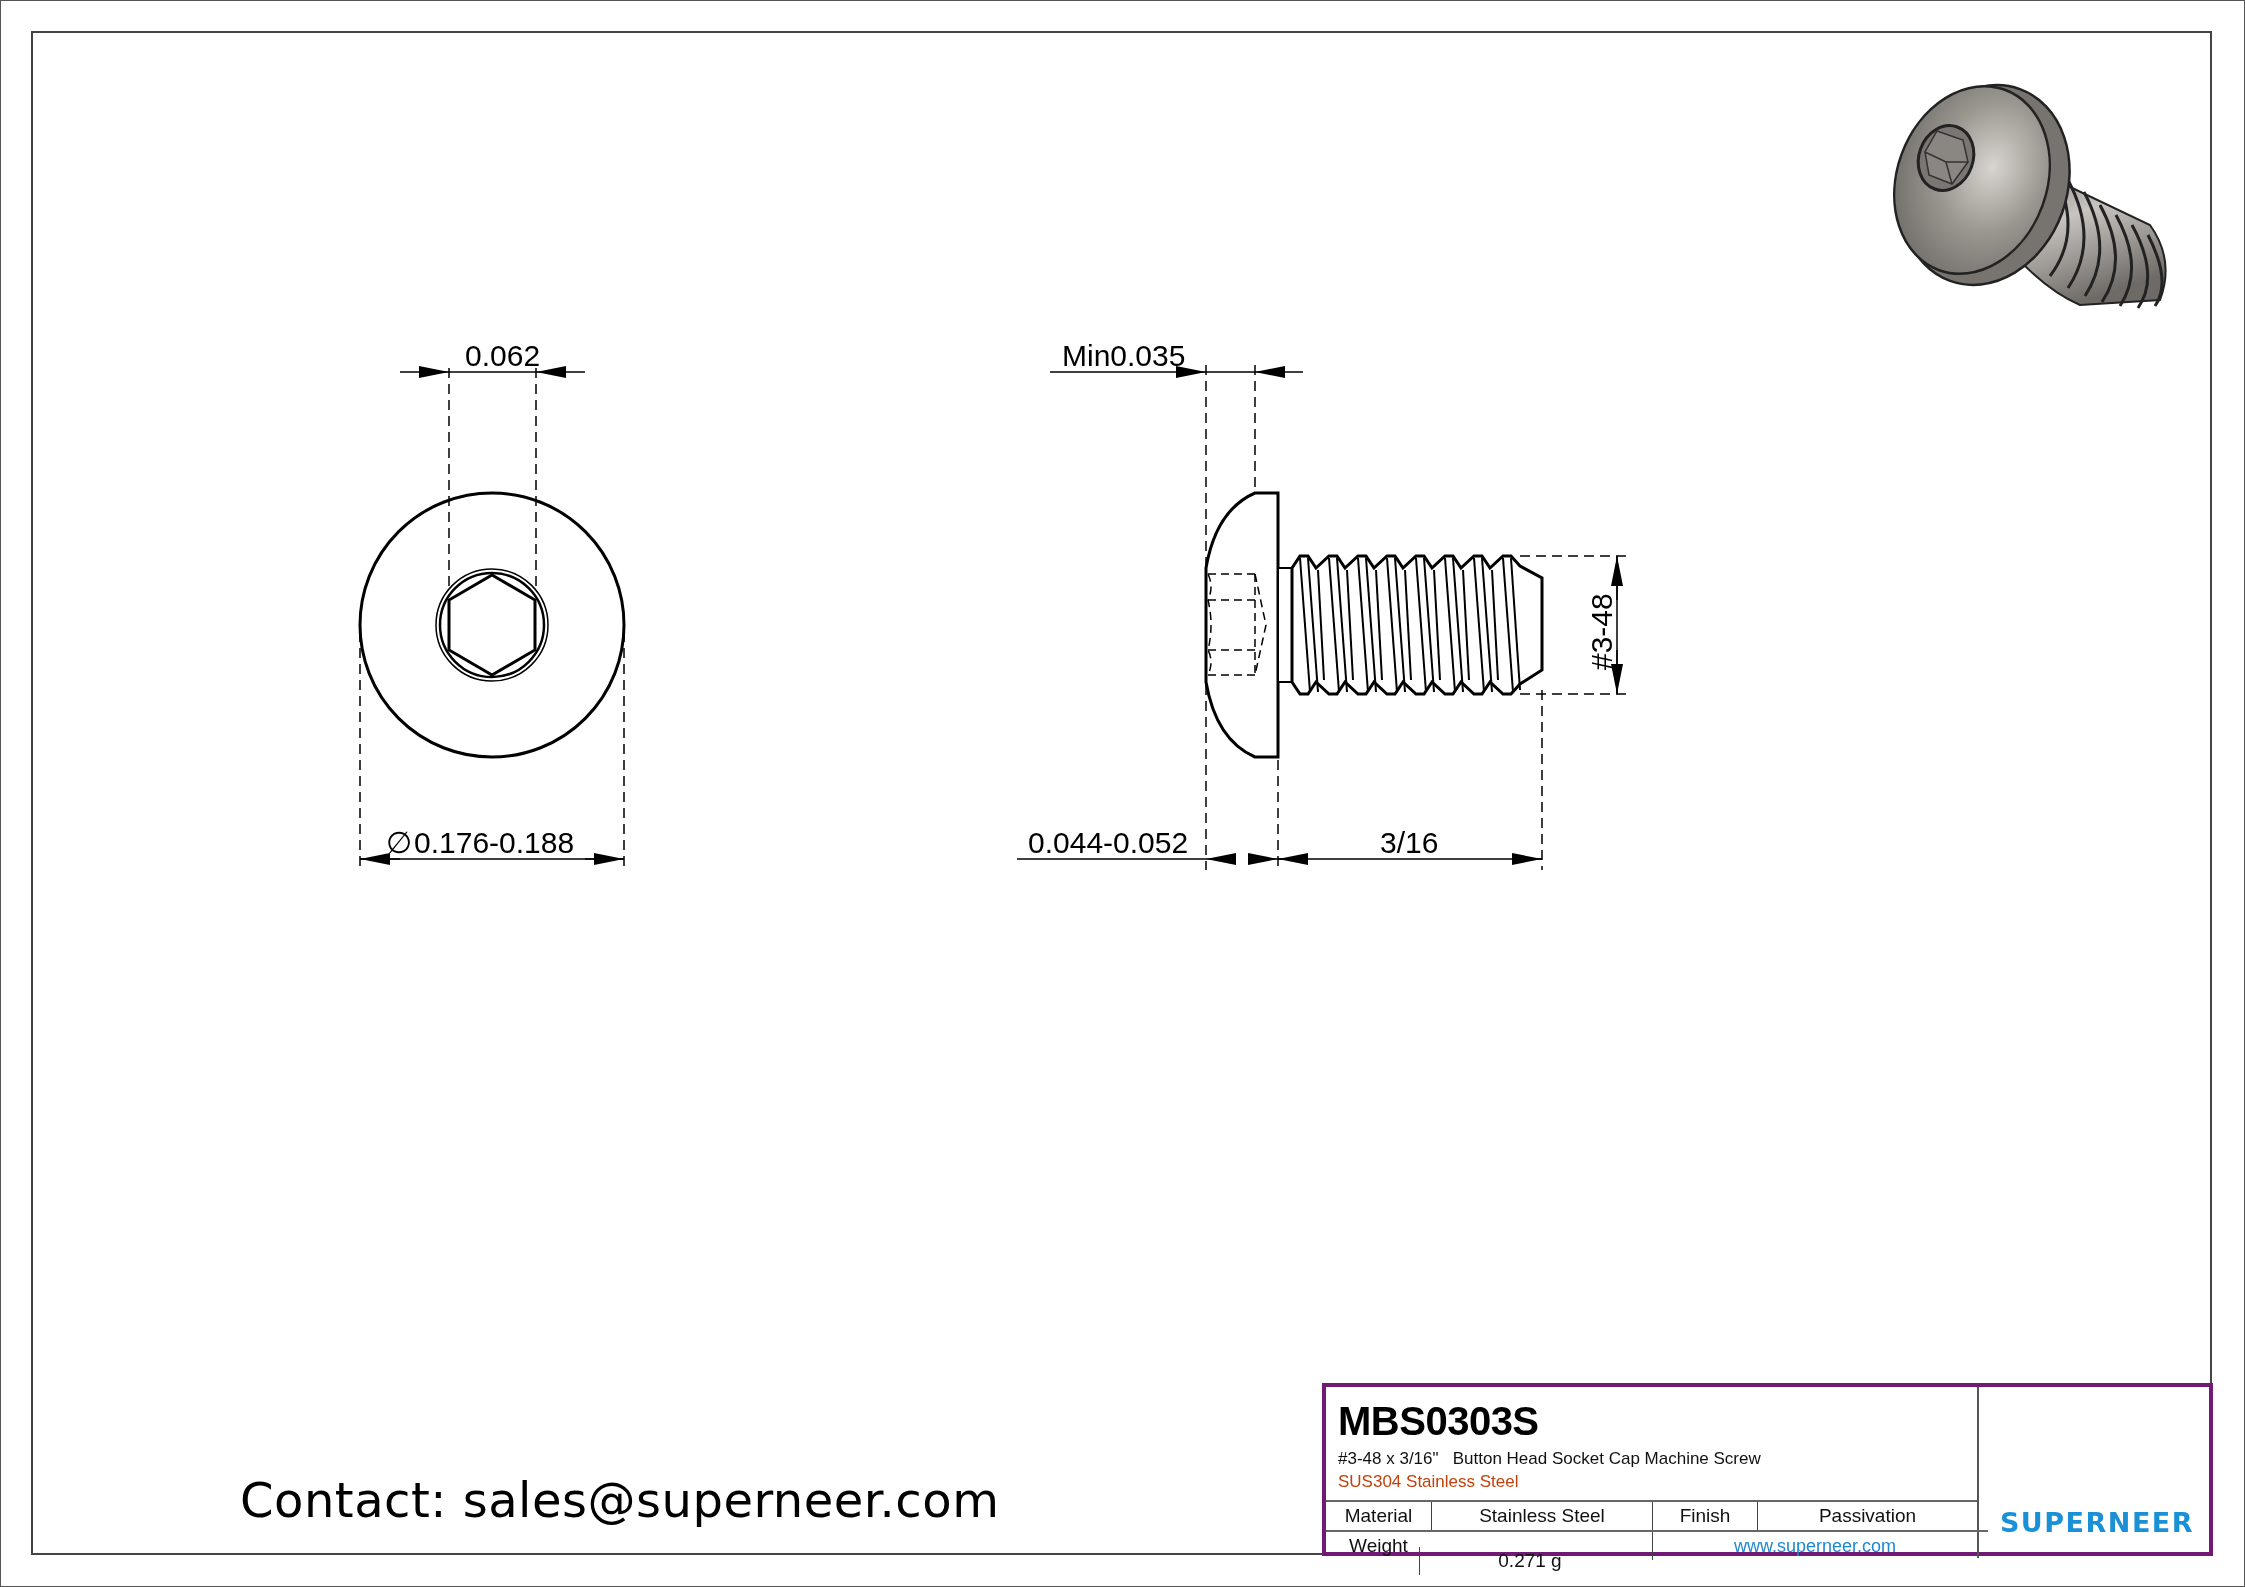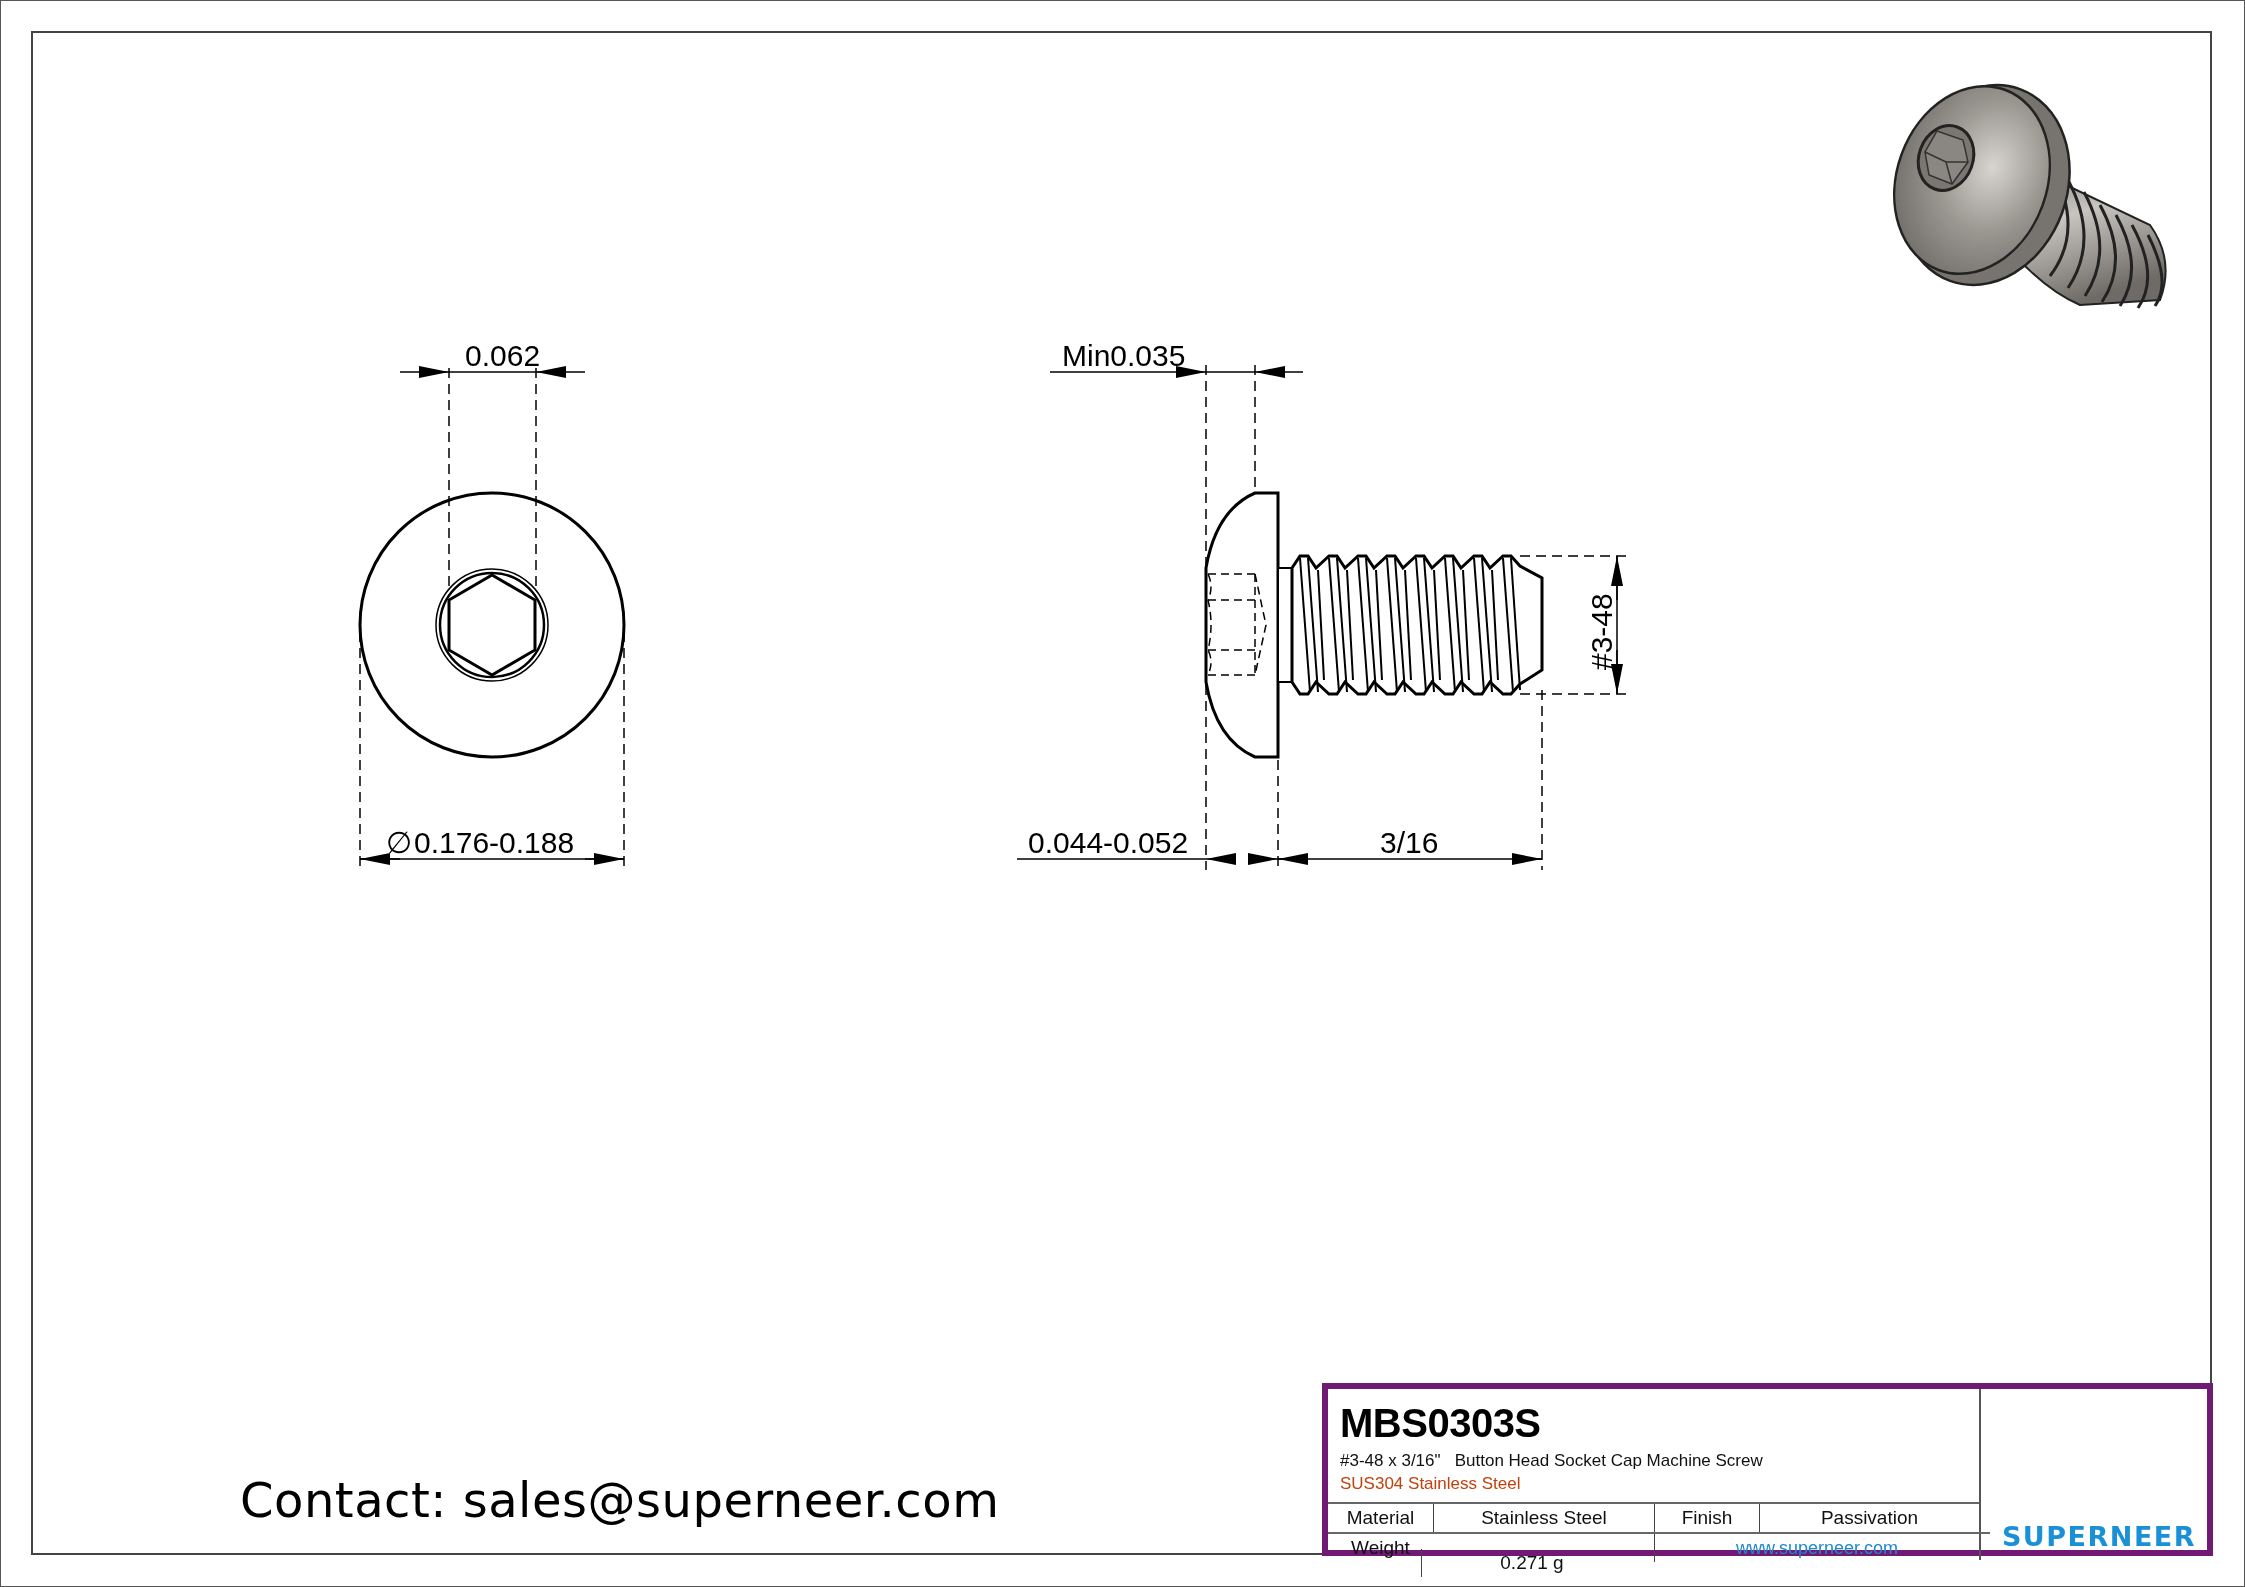--- a/index.html
+++ b/index.html
@@ -2,33 +2,33 @@
 <html><head>
 <meta charset="utf-8">
 <style>
   html, body { margin: 0; padding: 0; background: #ffffff; }
   body { width: 2245px; height: 1587px; position: relative; overflow: hidden; font-family: "Liberation Sans", sans-serif; }
   .sheet-border { position: absolute; left: 0; top: 0; width: 2243px; height: 1585px; border: 1px solid #555; }
   .frame { position: absolute; left: 31px; top: 31px; width: 2181px; height: 1524px; border: 2px solid #444; box-sizing: border-box; }
   svg.drawing { position: absolute; left: 0; top: 0; }
   .dimtext { font-family: "Liberation Sans", sans-serif; font-size: 30px; fill: #000; }
   .contact { position: absolute; left: 240px; top: 1472px; font-family: "DejaVu Sans", sans-serif; font-size: 48px; color: #000; letter-spacing: 0.5px; }
-  .titleblock { position: absolute; left: 1322px; top: 1383px; width: 891px; height: 173px; border: 6px solid #701a75; box-sizing: border-box; background: #fff; }
+  .titleblock { position: absolute; left: 1322px; top: 1383px; width: 891px; height: 173px; border: 4px solid #701a75; box-sizing: border-box; background: #fff; }
   .tb-main { position: absolute; left: 0; top: 0; width: 651px; height: 171px; border-right: 2px solid #555; }
   .tb-code { position: absolute; left: 12px; top: 12px; font-size: 40px; font-weight: bold; color: #000; letter-spacing: -0.5px; }
   .tb-desc { position: absolute; left: 12px; top: 62px; font-size: 17px; color: #111; white-space: pre; }
   .tb-mat2 { position: absolute; left: 12px; top: 85px; font-size: 17px; color: #c2410c; }
   .tb-table { position: absolute; left: 0; top: 113px; width: 651px; height: 58px; border-top: 2px solid #666; }
   .tb-row { position: absolute; left: 0; width: 651px; height: 28px; }
   .tb-row.r1 { top: 0; border-bottom: 2px solid #666; padding-left: 11px; }
   .tb-row.r2 { top: 30px; padding-left: 16px; }
   .tb-cell { position: absolute; top: 0; height: 28px; line-height: 28px; text-align: center; font-size: 19px; color: #111; box-sizing: border-box; }
   .tb-cell.bl { border-left: 1px solid #444; }
   .tb-cell.link { color: #1e88d0; font-size: 18px; }
-  .tb-logo { position: absolute; left: 653px; top: 0; width: 236px; height: 146px; margin-top: 12px; }
+  .tb-logo { position: absolute; left: 653px; top: 0; width: 236px; height: 146px; }
   .logo-word { position: absolute; left: 0; width: 236px; top: 120px; text-align: center; font-family: "DejaVu Sans", sans-serif; font-weight: bold; font-size: 27px; color: #1a90d6; letter-spacing: 1.5px; }
 </style>
 </head>
 <body>
 
 <div class="sheet-border"></div>
 <div class="frame"></div>
 
 <svg class="drawing" width="2245" height="1587" viewBox="0 0 2245 1587">
   <defs>

